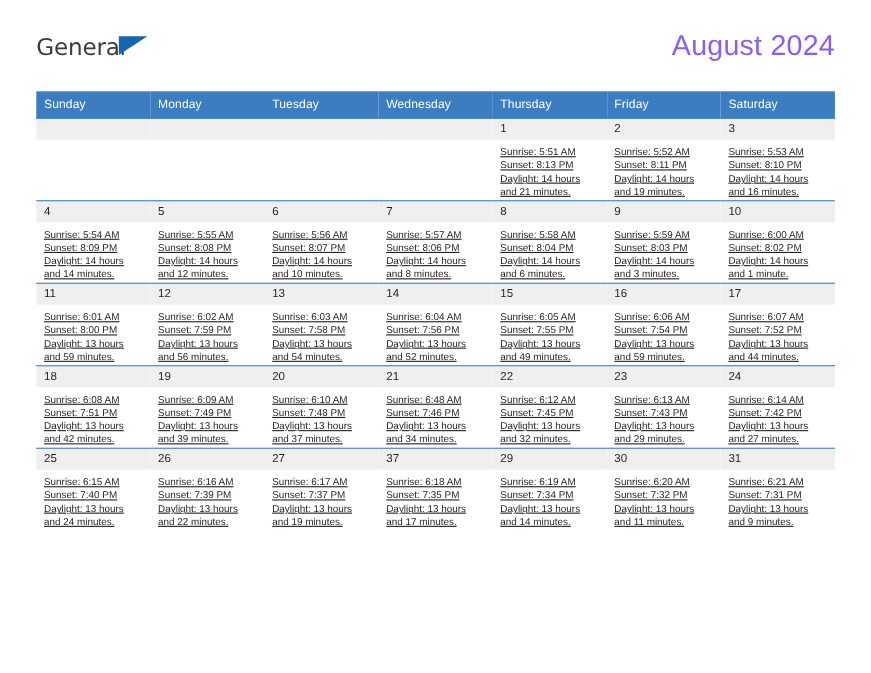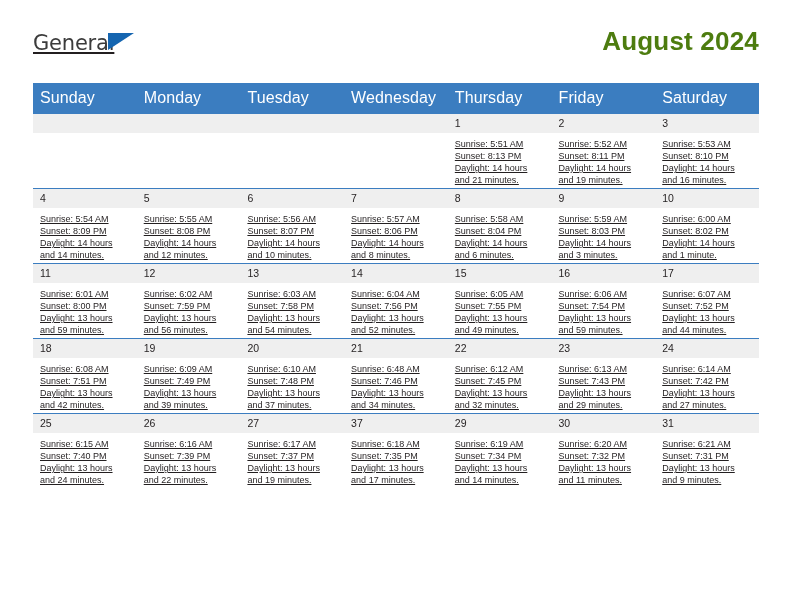--- a/index.html
+++ b/index.html
@@ -29,21 +29,20 @@
     align-items: flex-start;
     justify-content: space-between;
     padding-top: 26px;
     height: 74px;
     box-sizing: border-box;
   }
   .logo-block {
     position: relative;
     width: 120px;
     padding-top: 6px;
-    text-decoration: underline;
   }
   .logo-line1 {
     font-size: 21px;
     color: #3b3b3b;
     letter-spacing: -0.2px;
     line-height: 22px;
     font-family: "DejaVu Sans", sans-serif;
   }
   .logo-line2 {
     font-size: 21px;
@@ -61,22 +60,22 @@
     height: 0;
     border-left: 26px solid #1565b0;
     border-bottom: 17px solid transparent;
   }
   .title-block {
     text-align: right;
     padding-top: 0px;
   }
   .cal-title {
     font-size: 26px;
-    font-weight: bold;
-    color: #4d7c0f;
+    font-weight: normal;
+    color: #8b5cf6;
     line-height: 30px;
     letter-spacing: 0.2px;
   }
   .cal-subtitle {
     font-size: 13.5px;
     color: #2b2b2b;
     line-height: 18px;
     margin-top: 9px;
     font-weight: bold;
   }
@@ -84,21 +83,21 @@
   
   .calendar {
     margin-top: 9px;
     width: 726px;
     border-collapse: collapse;
     table-layout: fixed;
   }
   .calendar th {
     background: #3b7dc0;
     color: #ffffff;
-    font-size: 16px;
+    font-size: 11px;
     font-weight: normal;
     text-align: left;
     padding: 6px 0 6px 7px;
     height: 11px;
     letter-spacing: 0.1px;
   }
   .calendar td {
     vertical-align: top;
     width: 103.7px;
     height: 74px;

